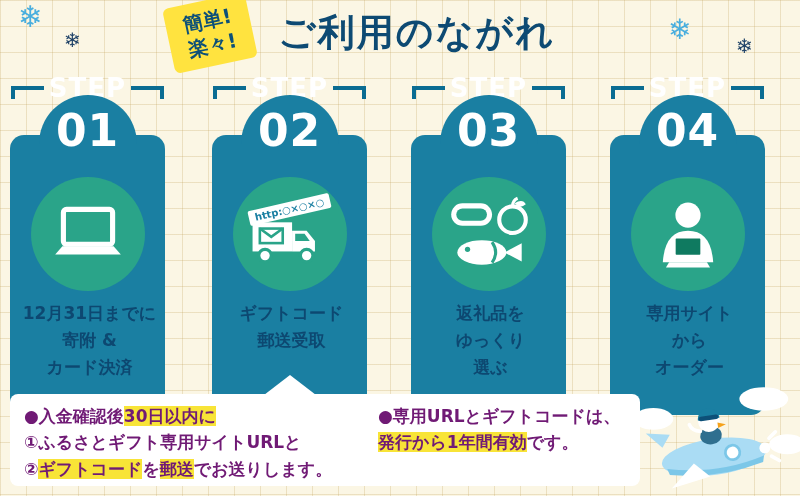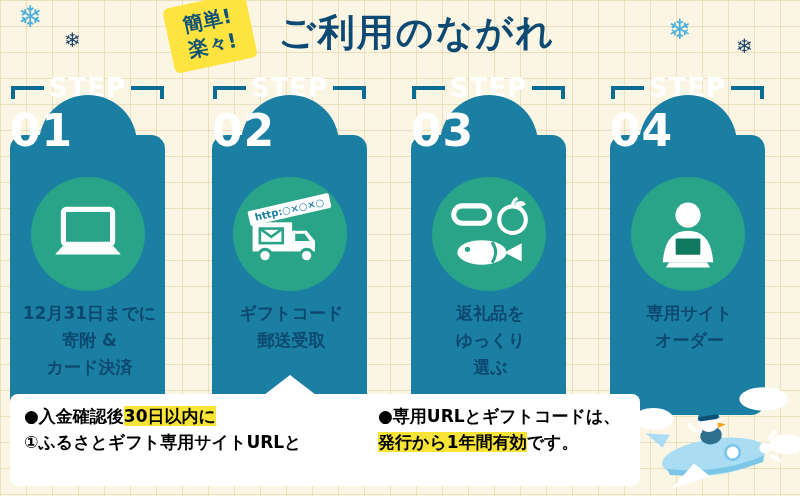--- a/index.html
+++ b/index.html
@@ -37,21 +37,21 @@
   .rule.l::before, .rule.r::after {
     content:""; position:absolute; top:0; width:4px; height:13px; background:#0a6c92;
   }
   .rule.l::before { left:0; }
   .rule.r::after { right:0; }
   .arch {
     position:absolute; top:-40px; left:50%; transform:translateX(-50%);
     width:98px; height:58px; background:#1a7fa2; border-radius:49px 49px 0 0;
   }
   .num {
-    position:absolute; top:-30px; left:0; right:0; 
+    position:absolute; top:-30px; left:0; right:0; text-align:center;
     color:#ffffff; font-size:44px; font-weight:bold; letter-spacing:1px; z-index:2;
   }
   .circle {
     position:absolute; top:42px; left:50%; transform:translateX(-50%);
     width:114px; height:114px; border-radius:50%; background:#2aa489;
     display:flex; flex-direction:column; align-items:center; justify-content:center;
   }
   .cap {
     position:absolute; top:165px; left:8px; right:4px; text-align:center;
     color:#0d4871; font-weight:bold; font-size:17px; line-height:1.6;
@@ -66,21 +66,21 @@
     background:#ffffff; border-radius:8px; z-index:5;
   }
   .note-box::before {
     content:""; position:absolute; top:-19px; left:254px;
     border-left:26px solid transparent; border-right:26px solid transparent;
     border-bottom:20px solid #ffffff;
   }
   .note-col { position:absolute; top:9px; }
   .note-col.left  { left:14px; }
   .note-col.right { left:368px; }
-  .note-line { font-size:17px; font-weight:bold; color:#000000; line-height:1.55; white-space:nowrap; }
+  .note-line { font-size:17px; font-weight:bold; color:#701a75; line-height:1.55; white-space:nowrap; }
   .hl { background:#f8e437; }
   .plane { position:absolute; left:628px; bottom:0; z-index:3; }
 </style>
 </head>
 <body>
 
 <div id="screen">
 
   <span class="sf" style="left:18px;top:2px;font-size:30px;color:#49aede">❄</span>
   <span class="sf" style="left:64px;top:30px;font-size:20px;color:#1d4066">❄</span>
@@ -182,28 +182,30 @@
     <div class="circle">
       <svg width="84" height="74" viewBox="0 0 80 70">
         <circle cx="40" cy="17" r="12" fill="#fff"></circle>
         <path d="M16 62 q2 -30 24 -30 q22 0 24 30 z" fill="#fff"></path>
         <rect x="27" y="38" width="26" height="18" rx="2" fill="#0f7a60" stroke="#fff" stroke-width="2.5"></rect>
         <path d="M22 62 h36 l3 5 H19 z" fill="#fff"></path>
       </svg>
     </div>
     <div class="cap">
       <div>専用サイト</div>
+      <div>から</div>
       <div>オーダー</div>
     </div>
   </div>
 
   <div class="note-box">
     <div class="note-col left">
       <p class="note-line"><span>●入金確認後</span><span class="hl">30日以内に</span></p>
       <p class="note-line"><span>①ふるさとギフト専用サイトURLと</span></p>
+      <p class="note-line"><span>②</span><span class="hl">ギフトコード</span><span>を</span><span class="hl">郵送</span><span>でお送りします。</span></p>
     </div>
     <div class="note-col right">
       <p class="note-line"><span>●専用URLとギフトコードは、</span></p>
       <p class="note-line"><span class="hl">発行から1年間有効</span><span>です。</span></p>
     </div>
   </div>
 
   <svg class="plane" width="172" height="118" viewBox="0 0 190 120">
     <ellipse cx="28" cy="40" rx="22" ry="12" fill="#fff"></ellipse>
     <ellipse cx="150" cy="18" rx="27" ry="13" fill="#fff"></ellipse>

